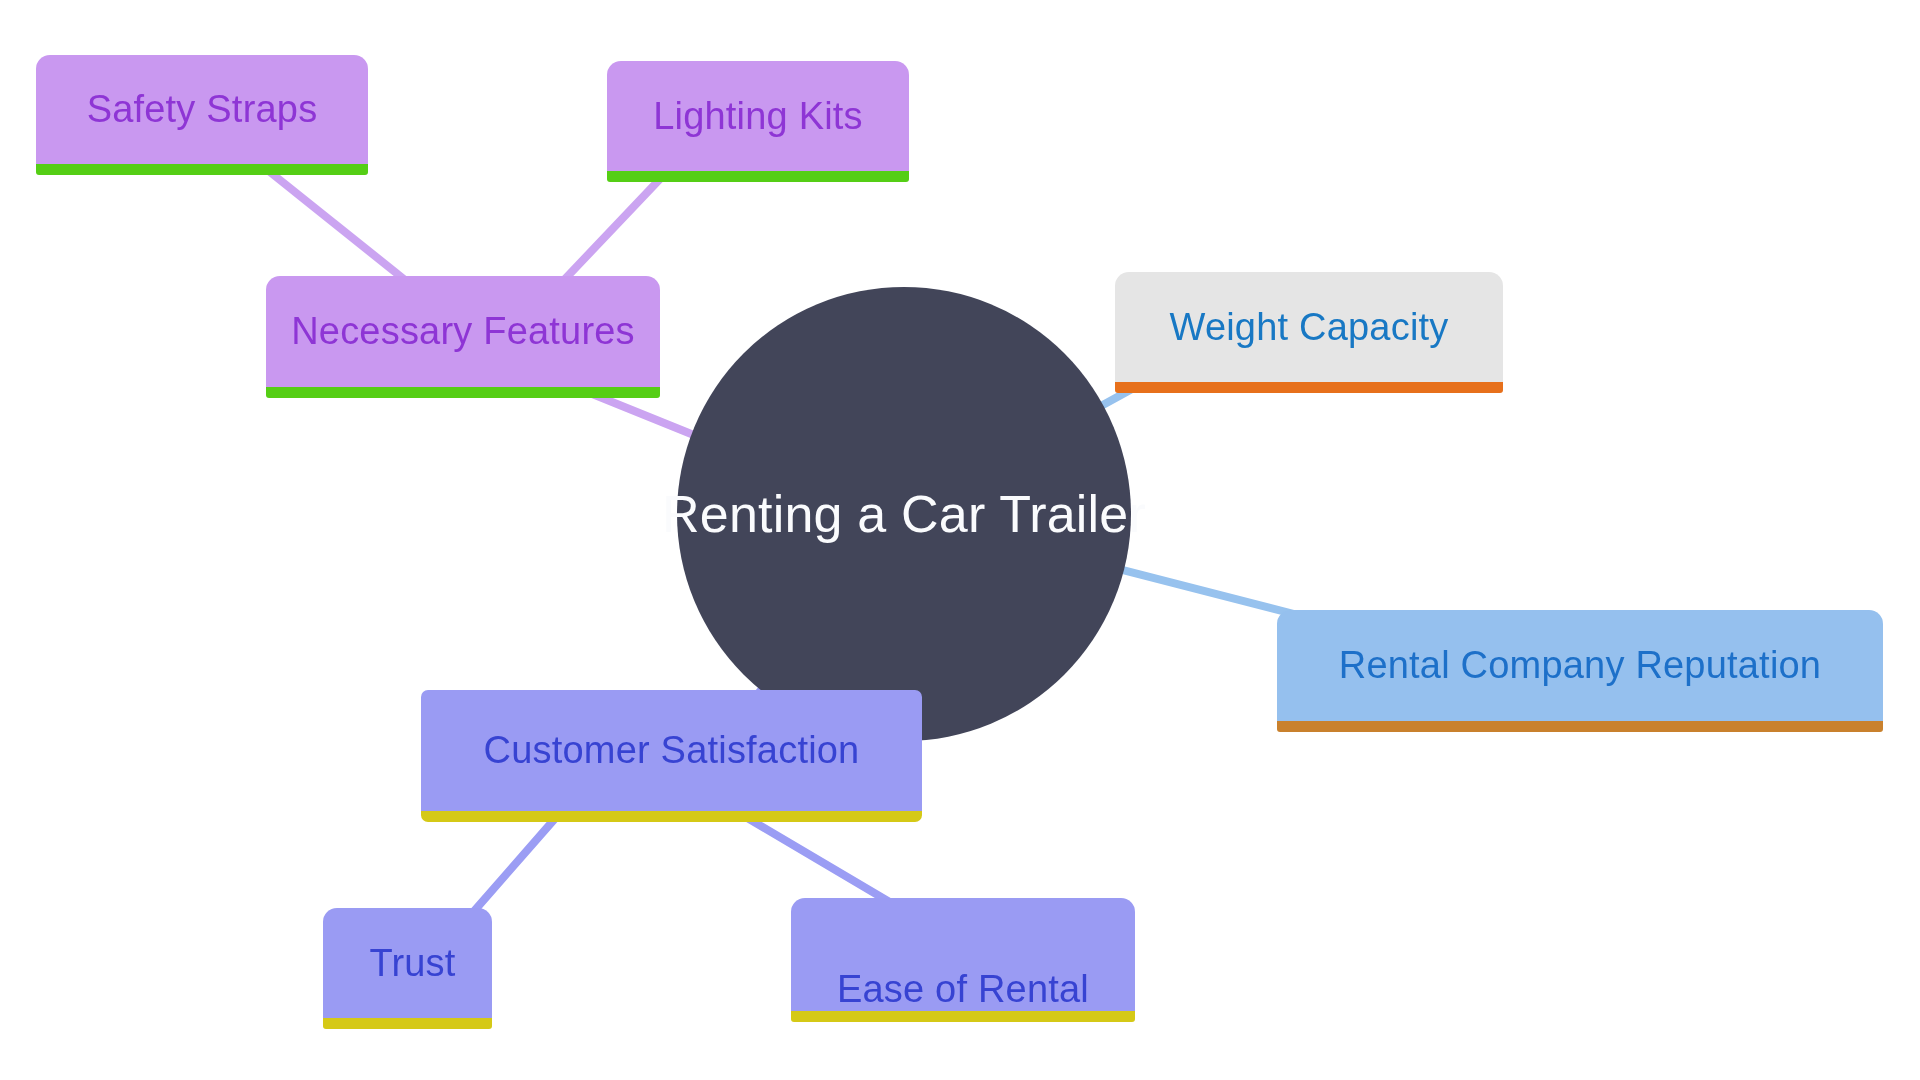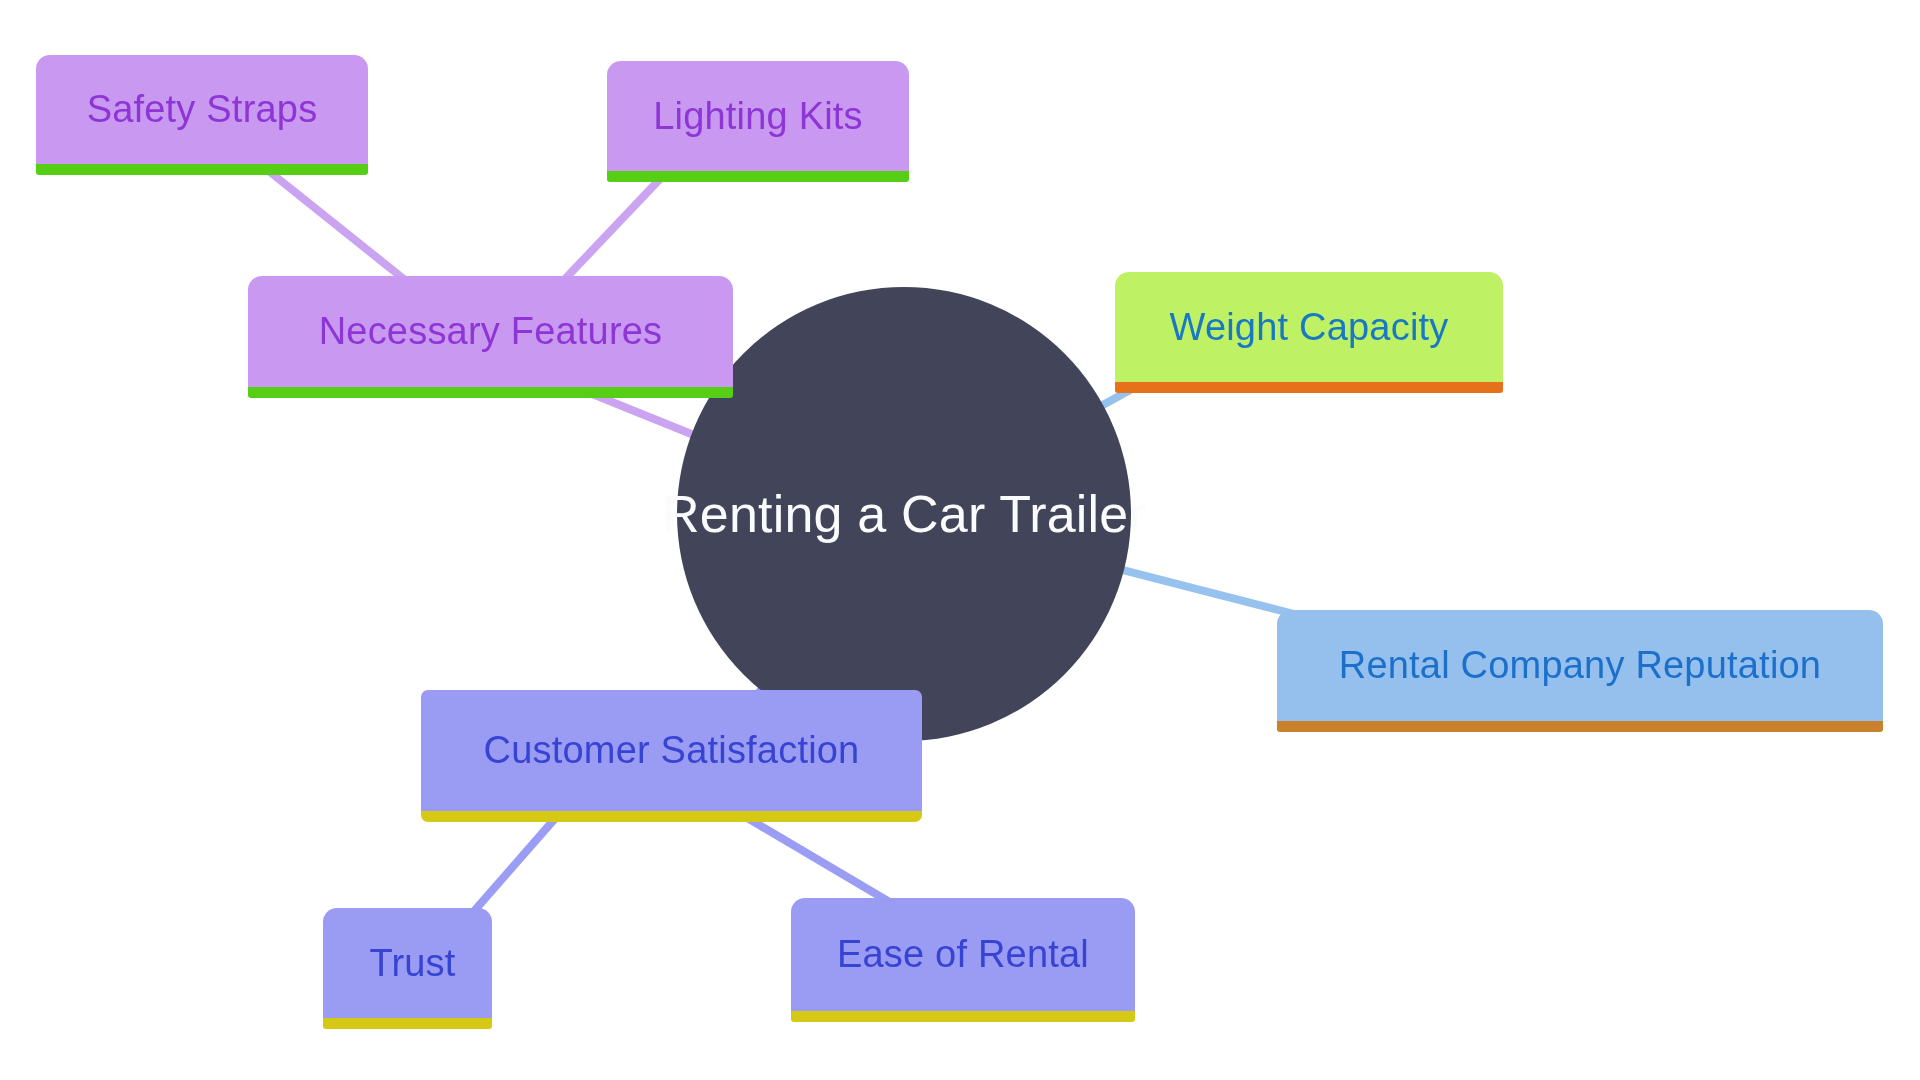--- a/index.html
+++ b/index.html
@@ -43,21 +43,21 @@
     letter-spacing: 0.2px;
     white-space: nowrap;
     cursor: default;
   }
   .fam-purple {
     background: #c998f0;
     color: #8e35d5;
     border-bottom: 11px solid #55ce15;
   }
   .fam-blue-wc {
-    background: #bef264;
+    background: #e5e5e5;
     color: #1878c4;
     border-bottom: 11px solid #e7701b;
   }
   .fam-blue-rcr {
     background: #95c0ee;
     color: #1d70c9;
     border-bottom: 11px solid #c9812d;
     margin-top: 12px;
   }
   .fam-peri {
@@ -103,41 +103,41 @@
   </svg>
 
   <div class="node fam-purple" style="left:607px; top:61px; width:302px; height:121px;">
     <span class="lbl">Lighting Kits</span>
   </div>
 
   <div class="node fam-purple" style="left:36px; top:55px; width:332px; height:120px;">
     <span class="lbl">Safety Straps</span>
   </div>
 
-  <div class="node fam-purple" style="left:248px; top:276px; width:485px; height:122px;">
+  <div class="node fam-purple" style="left:266px; top:276px; width:394px; height:122px;">
     <span class="lbl">Necessary Features</span>
   </div>
 
   <div class="node fam-blue-wc" style="left:1115px; top:272px; width:388px; height:121px;">
     <span class="lbl">Weight Capacity</span>
   </div>
 
   <div class="node fam-blue-rcr" style="left:1277px; top:598px; width:606px; height:122px;">
     <span class="lbl">Rental Company Reputation</span>
   </div>
 
   <div class="node fam-peri" style="left:421px; top:690px; width:501px; height:132px;border-radius:7px;">
     <span class="lbl">Customer Satisfaction</span>
   </div>
 
   <div class="node fam-peri" style="left:323px; top:908px; width:169px; height:121px;padding-left:10px;">
     <span class="lbl">Trust</span>
   </div>
 
-  <div class="node fam-peri" style="left:791px; top:898px; width:344px; height:124px;">
+  <div class="node fam-peri" style="left:791px; top:898px; width:344px; height:124px;align-items:flex-end;">
     <span class="lbl">Ease of Rental</span>
   </div>
 
   <div class="center-node">
     <span class="lbl">Renting a Car Trailer</span>
   </div>
 
 </div>
 
 </body></html>

